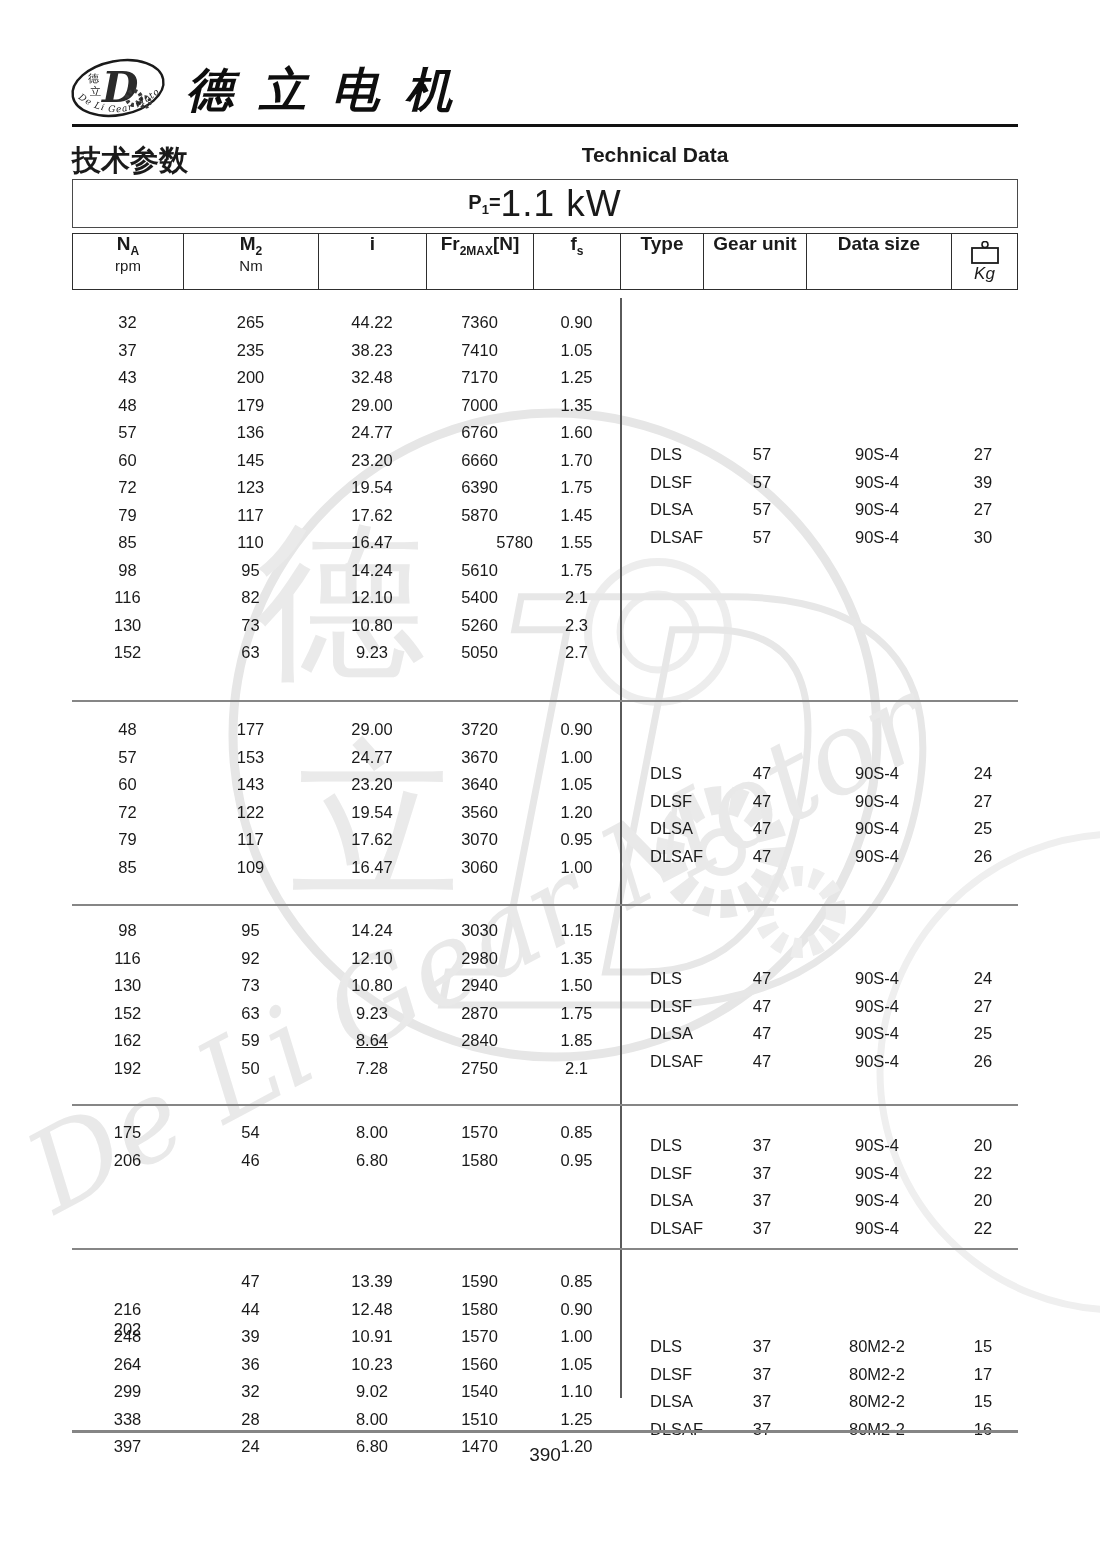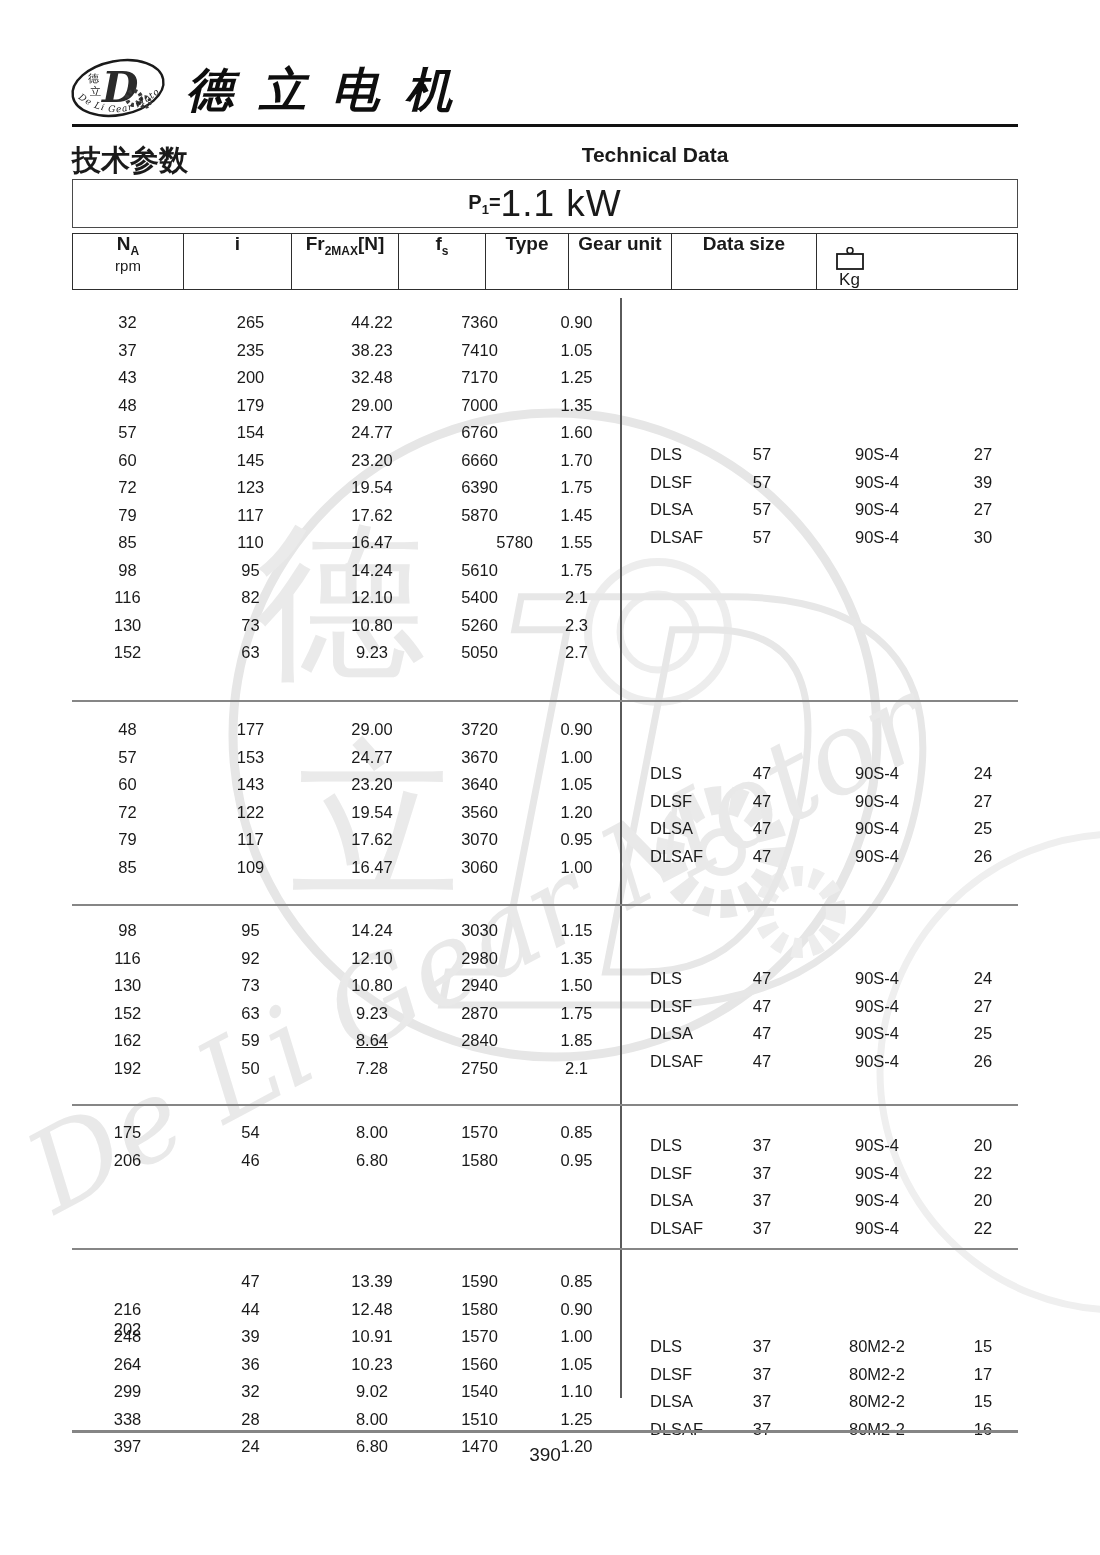--- a/index.html
+++ b/index.html
@@ -21,21 +21,21 @@
   .p-big{font-size:37px;font-weight:400;letter-spacing:1px;}
   
   .thead{position:absolute;left:72px;top:233px;width:946px;height:57px;box-sizing:border-box;
          border:1.6px solid #2e2e2e;display:flex;z-index:2;background:transparent;}
   .hcell{box-sizing:border-box;border-right:1.4px solid #2e2e2e;display:flex;flex-direction:column;
          align-items:center;justify-content:flex-start;line-height:1.05;}
   .hcell:last-child{border-right:none;}
   .h-main{font-size:19px;font-weight:700;}
   .h-main sub{font-size:12px;font-weight:700;}
   .h-unit{font-size:15px;margin-top:1px;}
-  .kgcell{justify-content:flex-end;}
+  .kgcell{justify-content:center;font-style:italic;}
   .kgcell .h-unit{font-size:17px;margin-top:0px;}
   
   .tbody{position:absolute;left:72px;top:290px;width:946px;height:1142px;z-index:2;}
   .vdiv{position:absolute;left:548px;top:8px;width:1.6px;height:1100px;background:#5a5a5a;}
   .block{position:relative;box-sizing:border-box;width:100%;}
   .block.sep{border-bottom:2px solid #868686;}
   .drow{display:flex;height:27.5px;}
   .dcell{display:inline-block;text-align:center;font-size:16.5px;line-height:27.5px;height:27.5px;}
   .trow{position:absolute;left:0;width:100%;height:27.5px;}
   .tcell{position:absolute;font-size:16.5px;line-height:27.5px;height:27.5px;box-sizing:border-box;}
@@ -85,20 +85,24 @@
   <div class="pbox">
     <span class="p-small"><span>P</span><sub>1</sub><span>=</span></span>
       <span class="p-big">1.1 kW</span>
   </div>
 
   <div class="thead">
     <div class="hcell" style="width:111px">
       <span class="h-main"><span>N</span><sub>A</sub></span>
       <span class="h-unit">rpm</span>
     </div>
+    <div class="hcell" style="width:135px">
+      <span class="h-main"><span>M</span><sub>2</sub></span>
+      <span class="h-unit">Nm</span>
+    </div>
     <div class="hcell" style="width:108px">
       <span class="h-main">i</span>
     </div>
     <div class="hcell" style="width:107px">
       <span class="h-main"><span>Fr</span><sub>2MAX</sub><span>[N]</span></span>
     </div>
     <div class="hcell" style="width:87px">
       <span class="h-main"><span>f</span><sub>s</sub></span>
     </div>
     <div class="hcell" style="width:83px">
@@ -145,21 +149,21 @@
         </div>
         <div class="drow">
           <span class="dcell" style="width: 111px;">48</span>
           <span class="dcell" style="width: 135px;">179</span>
           <span class="dcell" style="width: 108px;">29.00</span>
           <span class="dcell" style="width: 107px;">7000</span>
           <span class="dcell" style="width: 87px;">1.35</span>
         </div>
         <div class="drow">
           <span class="dcell" style="width: 111px;">57</span>
-          <span class="dcell" style="width: 135px;">154</span>
+          <span class="dcell" style="width: 135px;">136</span>
           <span class="dcell" style="width: 108px;">24.77</span>
           <span class="dcell" style="width: 107px;">6760</span>
           <span class="dcell" style="width: 87px;">1.60</span>
         </div>
         <div class="drow">
           <span class="dcell" style="width: 111px;">60</span>
           <span class="dcell" style="width: 135px;">145</span>
           <span class="dcell" style="width: 108px;">23.20</span>
           <span class="dcell" style="width: 107px;">6660</span>
           <span class="dcell" style="width: 87px;">1.70</span>

